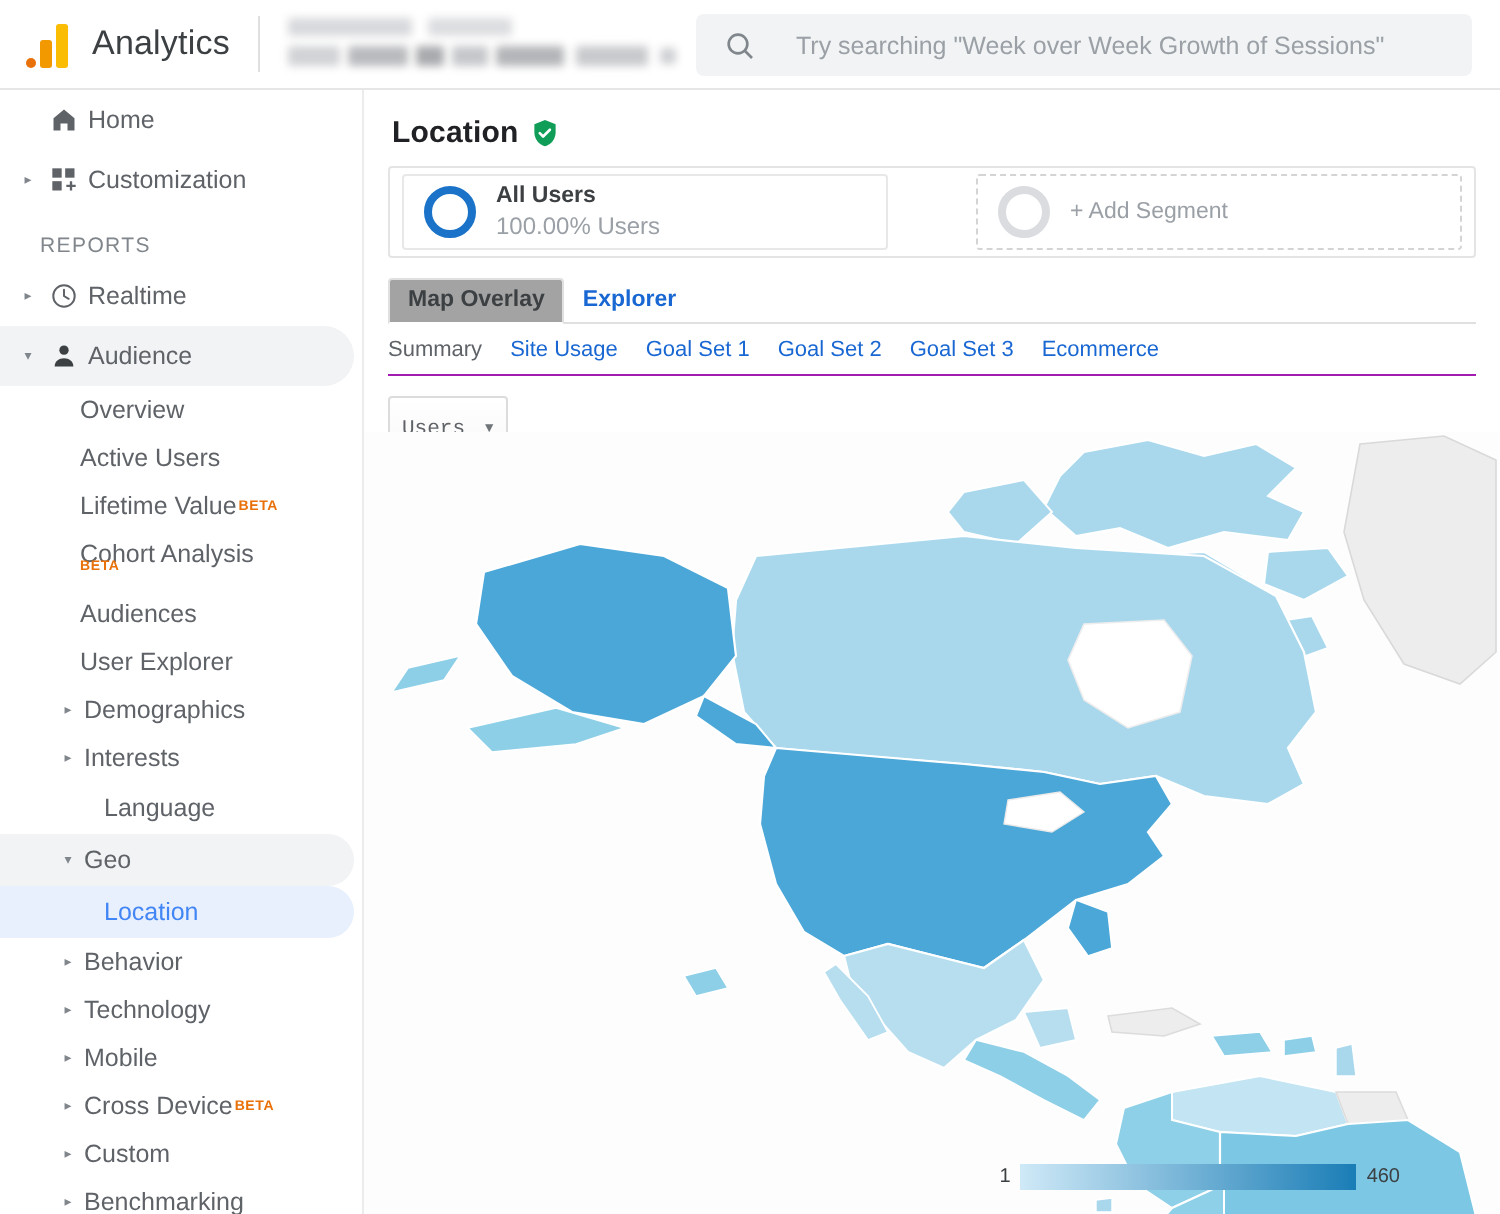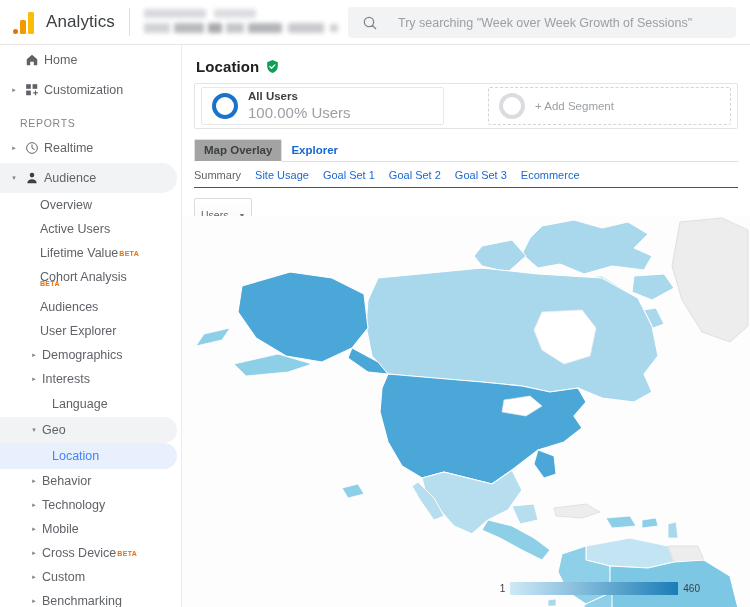--- a/index.html
+++ b/index.html
@@ -108,21 +108,21 @@
   }
   .seg-card {
     flex: 1 1 0; height: 38px; border: 1px solid #e8e8e8; border-radius: 2px;
     display: flex; align-items: center; padding-left: 10px; background: #fff;
   }
   .seg-card.add { border: 1px dashed #d4d4d4; margin-left: 36px; }
   .ring { width: 26px; height: 26px; border-radius: 50%; border: 4px solid #1a73c8; flex: 0 0 auto; }
   .ring.grey { border-color: #dadce0; }
   .seg-text { margin-left: 10px; line-height: 1.25; }
   .seg-name { font-size: 11.5px; color: #3c4043; font-weight: bold; }
-  .seg-sub { font-size: 15px; color: #9aa0a6; }
+  .seg-sub { font-size: 12px; color: #9aa0a6; }
   .seg-add-label { margin-left: 10px; font-size: 11.5px; color: #9aa0a6; }
 
   .tabs {
     margin: 9px 12px 0 12px; height: 24px;
     border-bottom: 1px solid #e0e0e0; display: flex; align-items: flex-end; gap: 0;
   }
   .tab {
     font-size: 11.5px; padding: 4px 9px 5px 9px; cursor: pointer;
     color: #1967d2; font-weight: bold;
   }
@@ -136,21 +136,21 @@
     font-size: 11px; padding-bottom: 6px; border-bottom: 1px solid #a21caf;
   }
   .subnav .item { color: #1967d2; cursor: pointer; }
   .subnav .item.active { color: #5f6368; }
 
   .toolbar { margin: 10px 12px 0 12px; display: flex; align-items: center; }
   .dropdown {
     height: 22px; min-width: 54px; border: 1px solid #dcdcdc; border-radius: 2px;
     background: linear-gradient(#fff,#f7f7f7);
     display: flex; align-items: center; justify-content: space-between;
-    padding: 16px 6px; font-size: 10.5px; color: #5f6368; cursor: pointer; gap: 10px;
+    padding: 16px 6px; font-size: 10.5px; color: #5f6368; cursor: pointer; gap: 10px; font-family: Liberation Mono, monospace;
   }
   .dd-caret { font-size: 7px; color: #70757a; }
 
   
   .mapwrap {
     position: absolute; left: 0; top: 171px; width: 568px; height: 391px;
     overflow: hidden; background: #fff;
   }
   .map-svg { position: absolute; left: 0; top: 0; }
   .legend {

